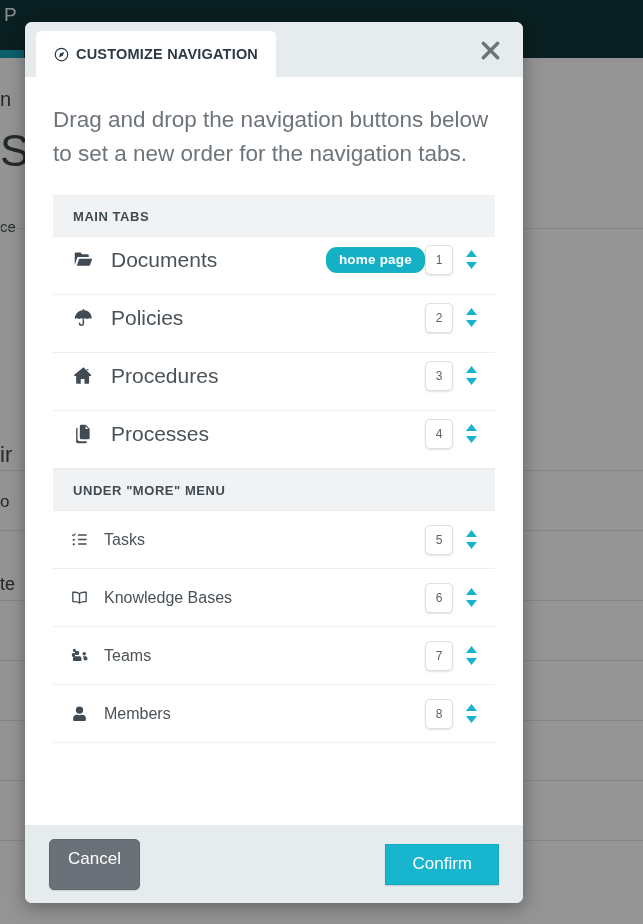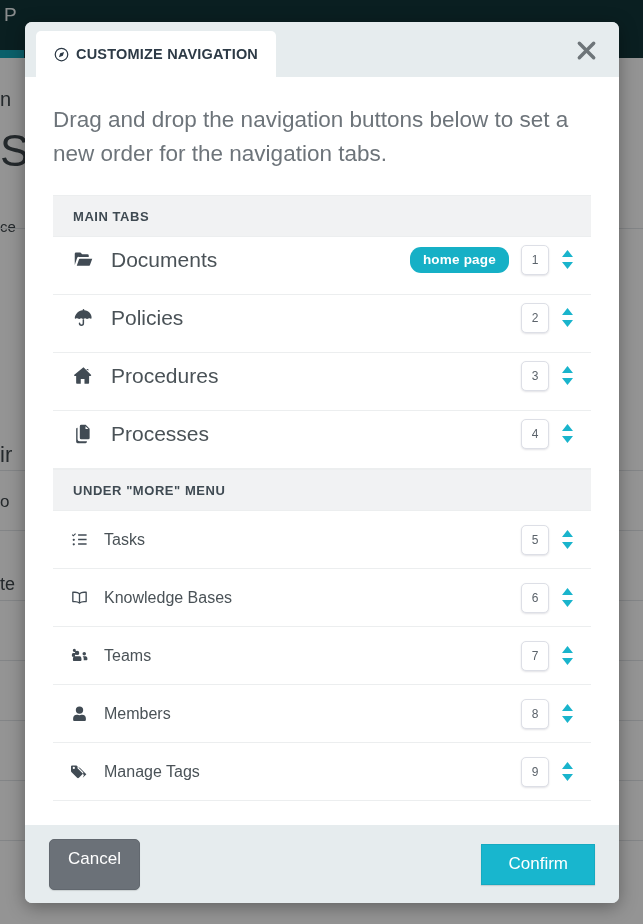--- a/index.html
+++ b/index.html
@@ -67,21 +67,21 @@
     position: absolute;
     inset: 0;
     background: rgba(0,0,0,0.42);
   }
 
   
   #modal {
     position: absolute;
     left: 25px;
     top: 22px;
-    width: 594px;
+    width: 498px;
     height: 881px;
     background: #e6ecee;
     border-radius: 7px;
     box-shadow: 0 4px 18px rgba(0,0,0,.35);
     overflow: hidden;
     display: flex;
     flex-direction: column;
   }
 
   
@@ -197,21 +197,20 @@
   .nav-row.main .row-label { font-size: 21px; margin-left: 8px; }
   .nav-row.more .row-label { font-size: 16px; margin-left: 7px; }
 
   .home-badge {
     background: #16b0c6;
     color: #ffffff;
     font-size: 13.5px;
     font-weight: bold;
     border-radius: 11px;
     padding: 5px 13px 6px 13px;
-    margin-right: 12px;
     white-space: nowrap;
     letter-spacing: .2px;
   }
 
   .order-box {
     width: 26px;
     height: 28px;
     flex: 0 0 26px;
     background: #ffffff;
     border: 1px solid #dddfe6;
@@ -439,35 +438,20 @@
           </span>
           <span class="row-label">Members</span>
           <span class="order-box">8</span>
           <span class="sort-handle">
             <svg width="15" height="19" viewBox="0 0 12 18" fill="#19b4cc">
               <polygon points="6,0 11.2,6.6 0.8,6.6"></polygon>
               <polygon points="6,18 0.8,11.4 11.2,11.4"></polygon>
             </svg>
           </span>
         </div>
-        <div class="nav-row more">
-          <span class="row-icon">
-            <svg width="17" height="17" viewBox="0 0 24 24" fill="#414b54">
-              <path d="M0 5.4v6a1.8 1.8 0 0 0 .53 1.27l8.1 8.1a1.8 1.8 0 0 0 2.54 0l5.7-5.7a1.8 1.8 0 0 0 0-2.54l-8.1-8.1A1.8 1.8 0 0 0 7.5 3.6h-6A1.5 1.5 0 0 0 0 5.1zM4 8.6a1.6 1.6 0 1 1 0-3.2 1.6 1.6 0 0 1 0 3.2zm19.47 5.53-5.7 5.7a1.8 1.8 0 0 1-1.3.53l.52-.52a3.4 3.4 0 0 0 0-4.82l-8.1-8.1a3.35 3.35 0 0 0-.56-.45h3.2a1.8 1.8 0 0 1 1.27.53l8.1 8.1a1.8 1.8 0 0 1 .57 1.03z"></path>
-            </svg>
-          </span>
-          <span class="row-label">Manage Tags</span>
-          <span class="order-box">9</span>
-          <span class="sort-handle">
-            <svg width="15" height="19" viewBox="0 0 12 18" fill="#19b4cc">
-              <polygon points="6,0 11.2,6.6 0.8,6.6"></polygon>
-              <polygon points="6,18 0.8,11.4 11.2,11.4"></polygon>
-            </svg>
-          </span>
-        </div>
       </div>
   </div>
 
   <div id="modal-footer">
     <button id="cancel-button">Cancel</button>
     <button id="confirm-button">Confirm</button>
   </div>
 </div>
 
 </body></html>

